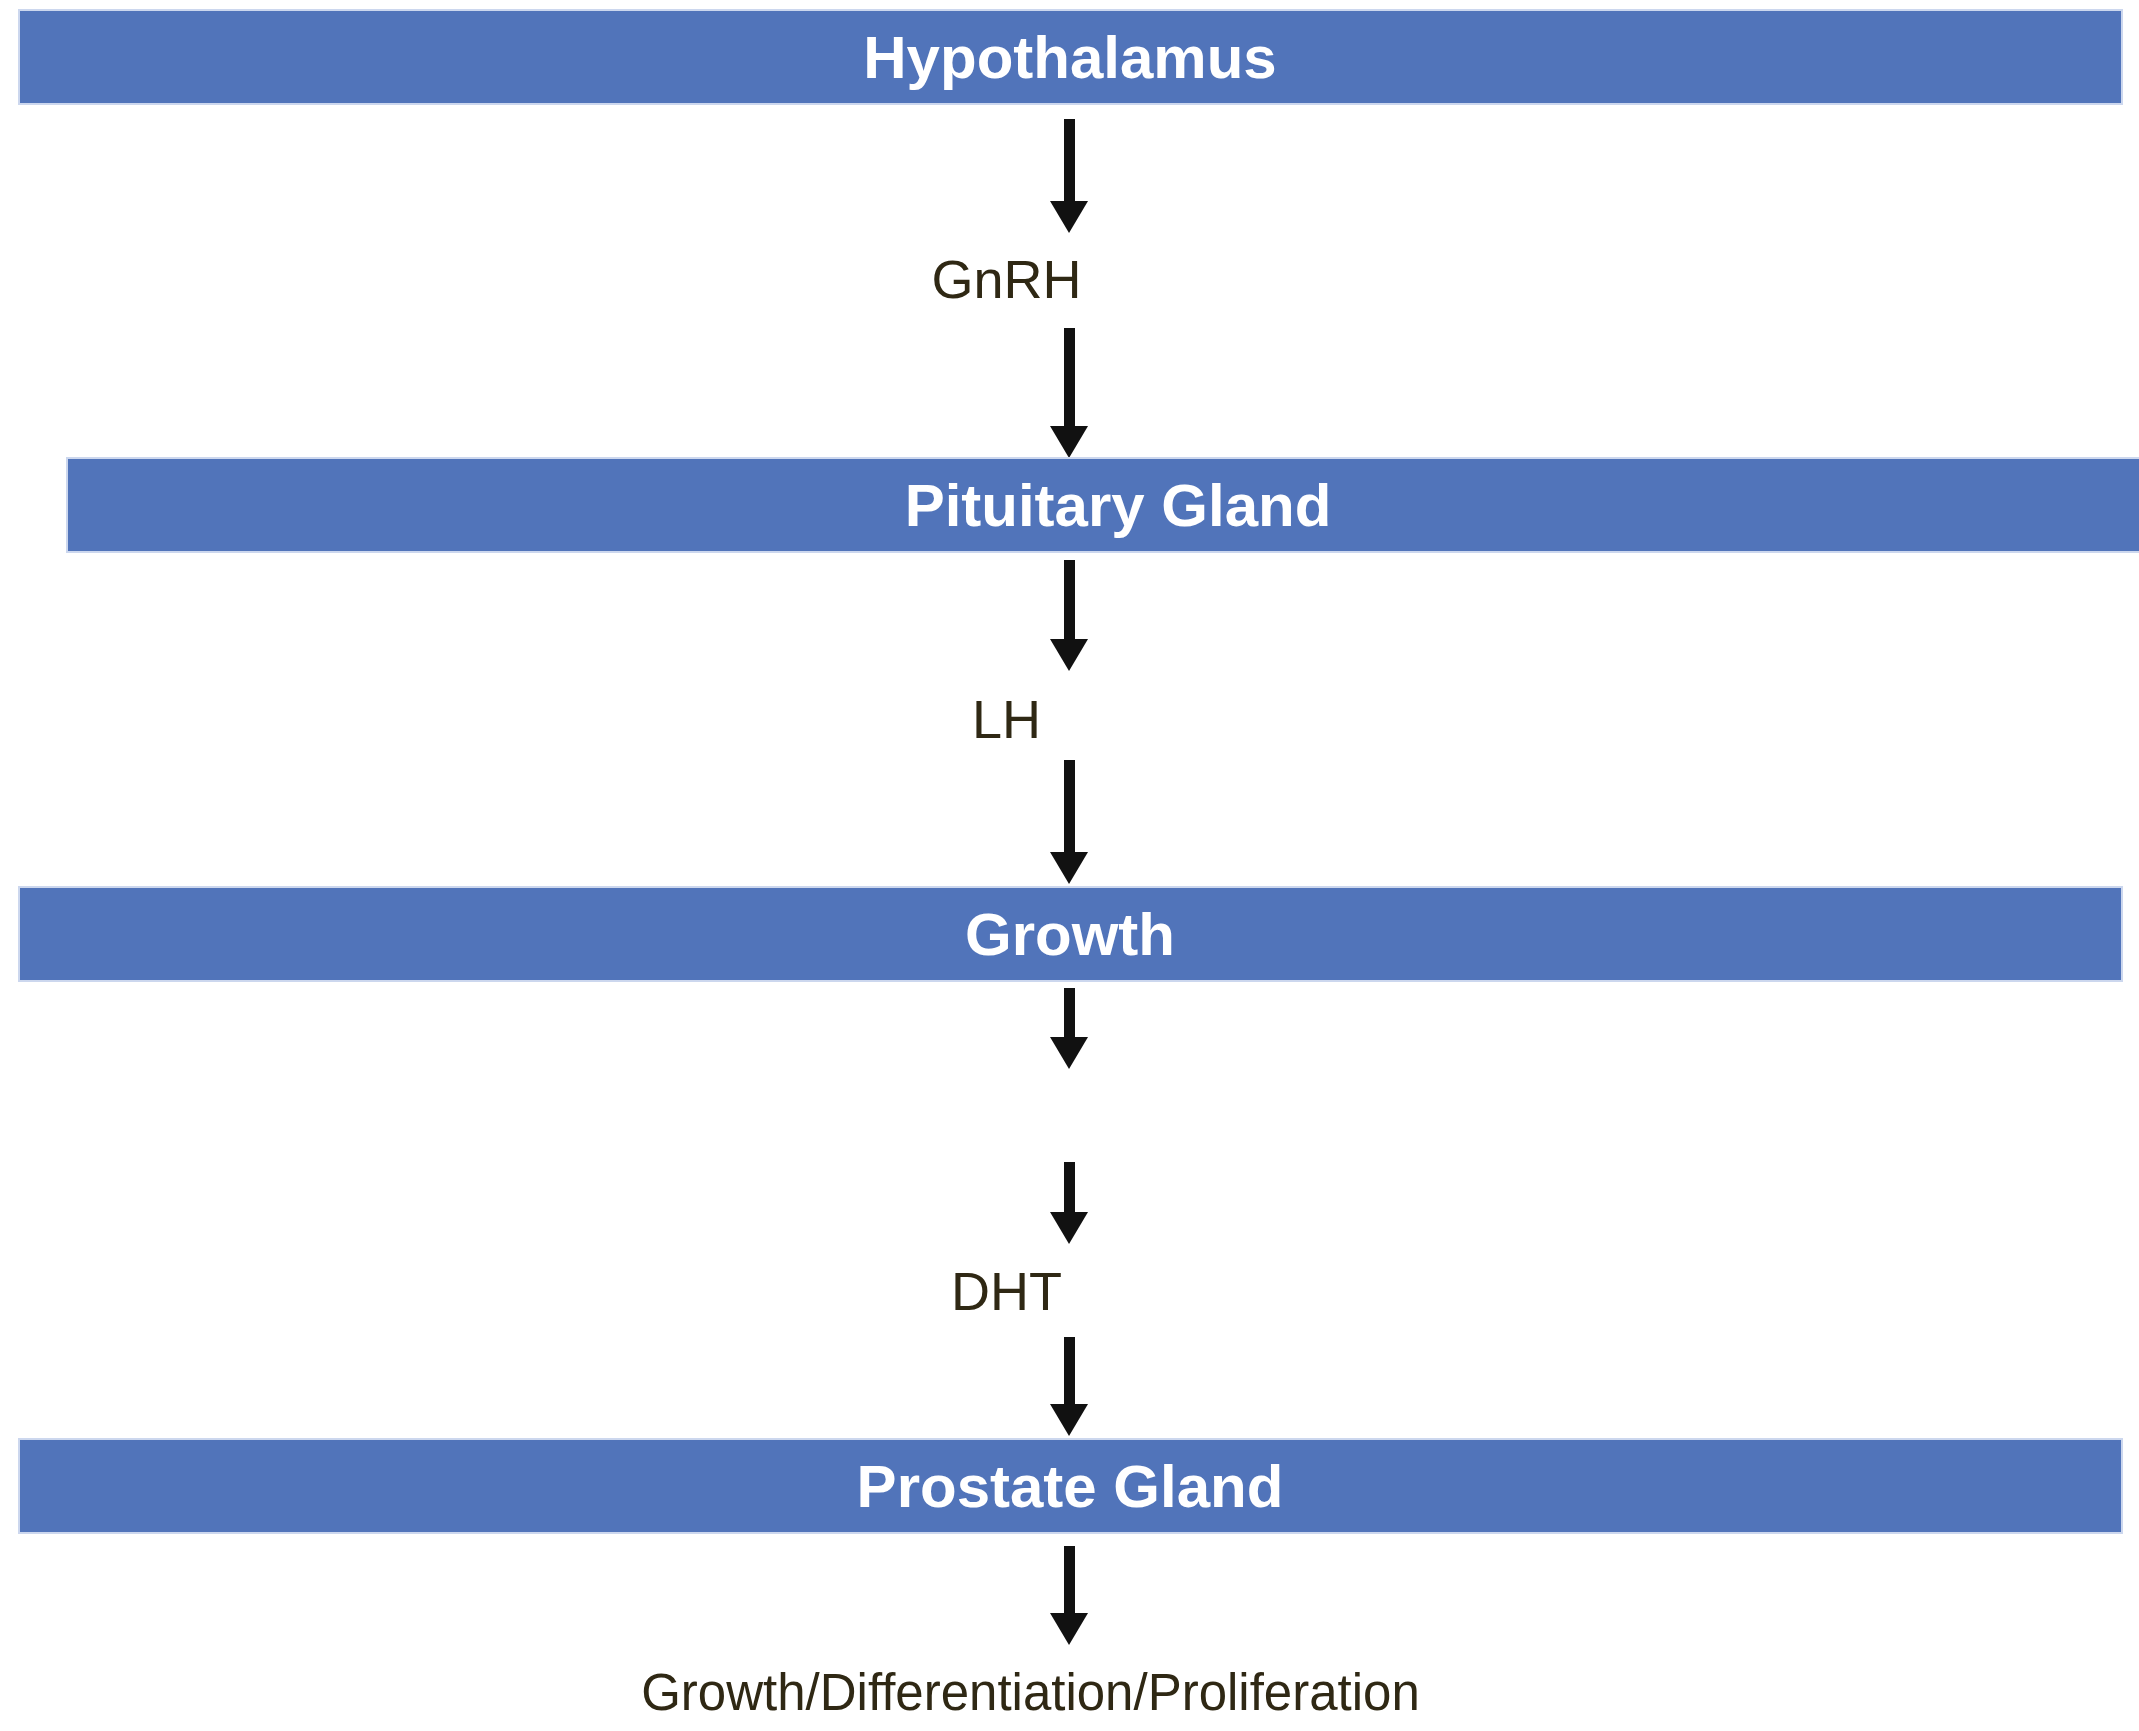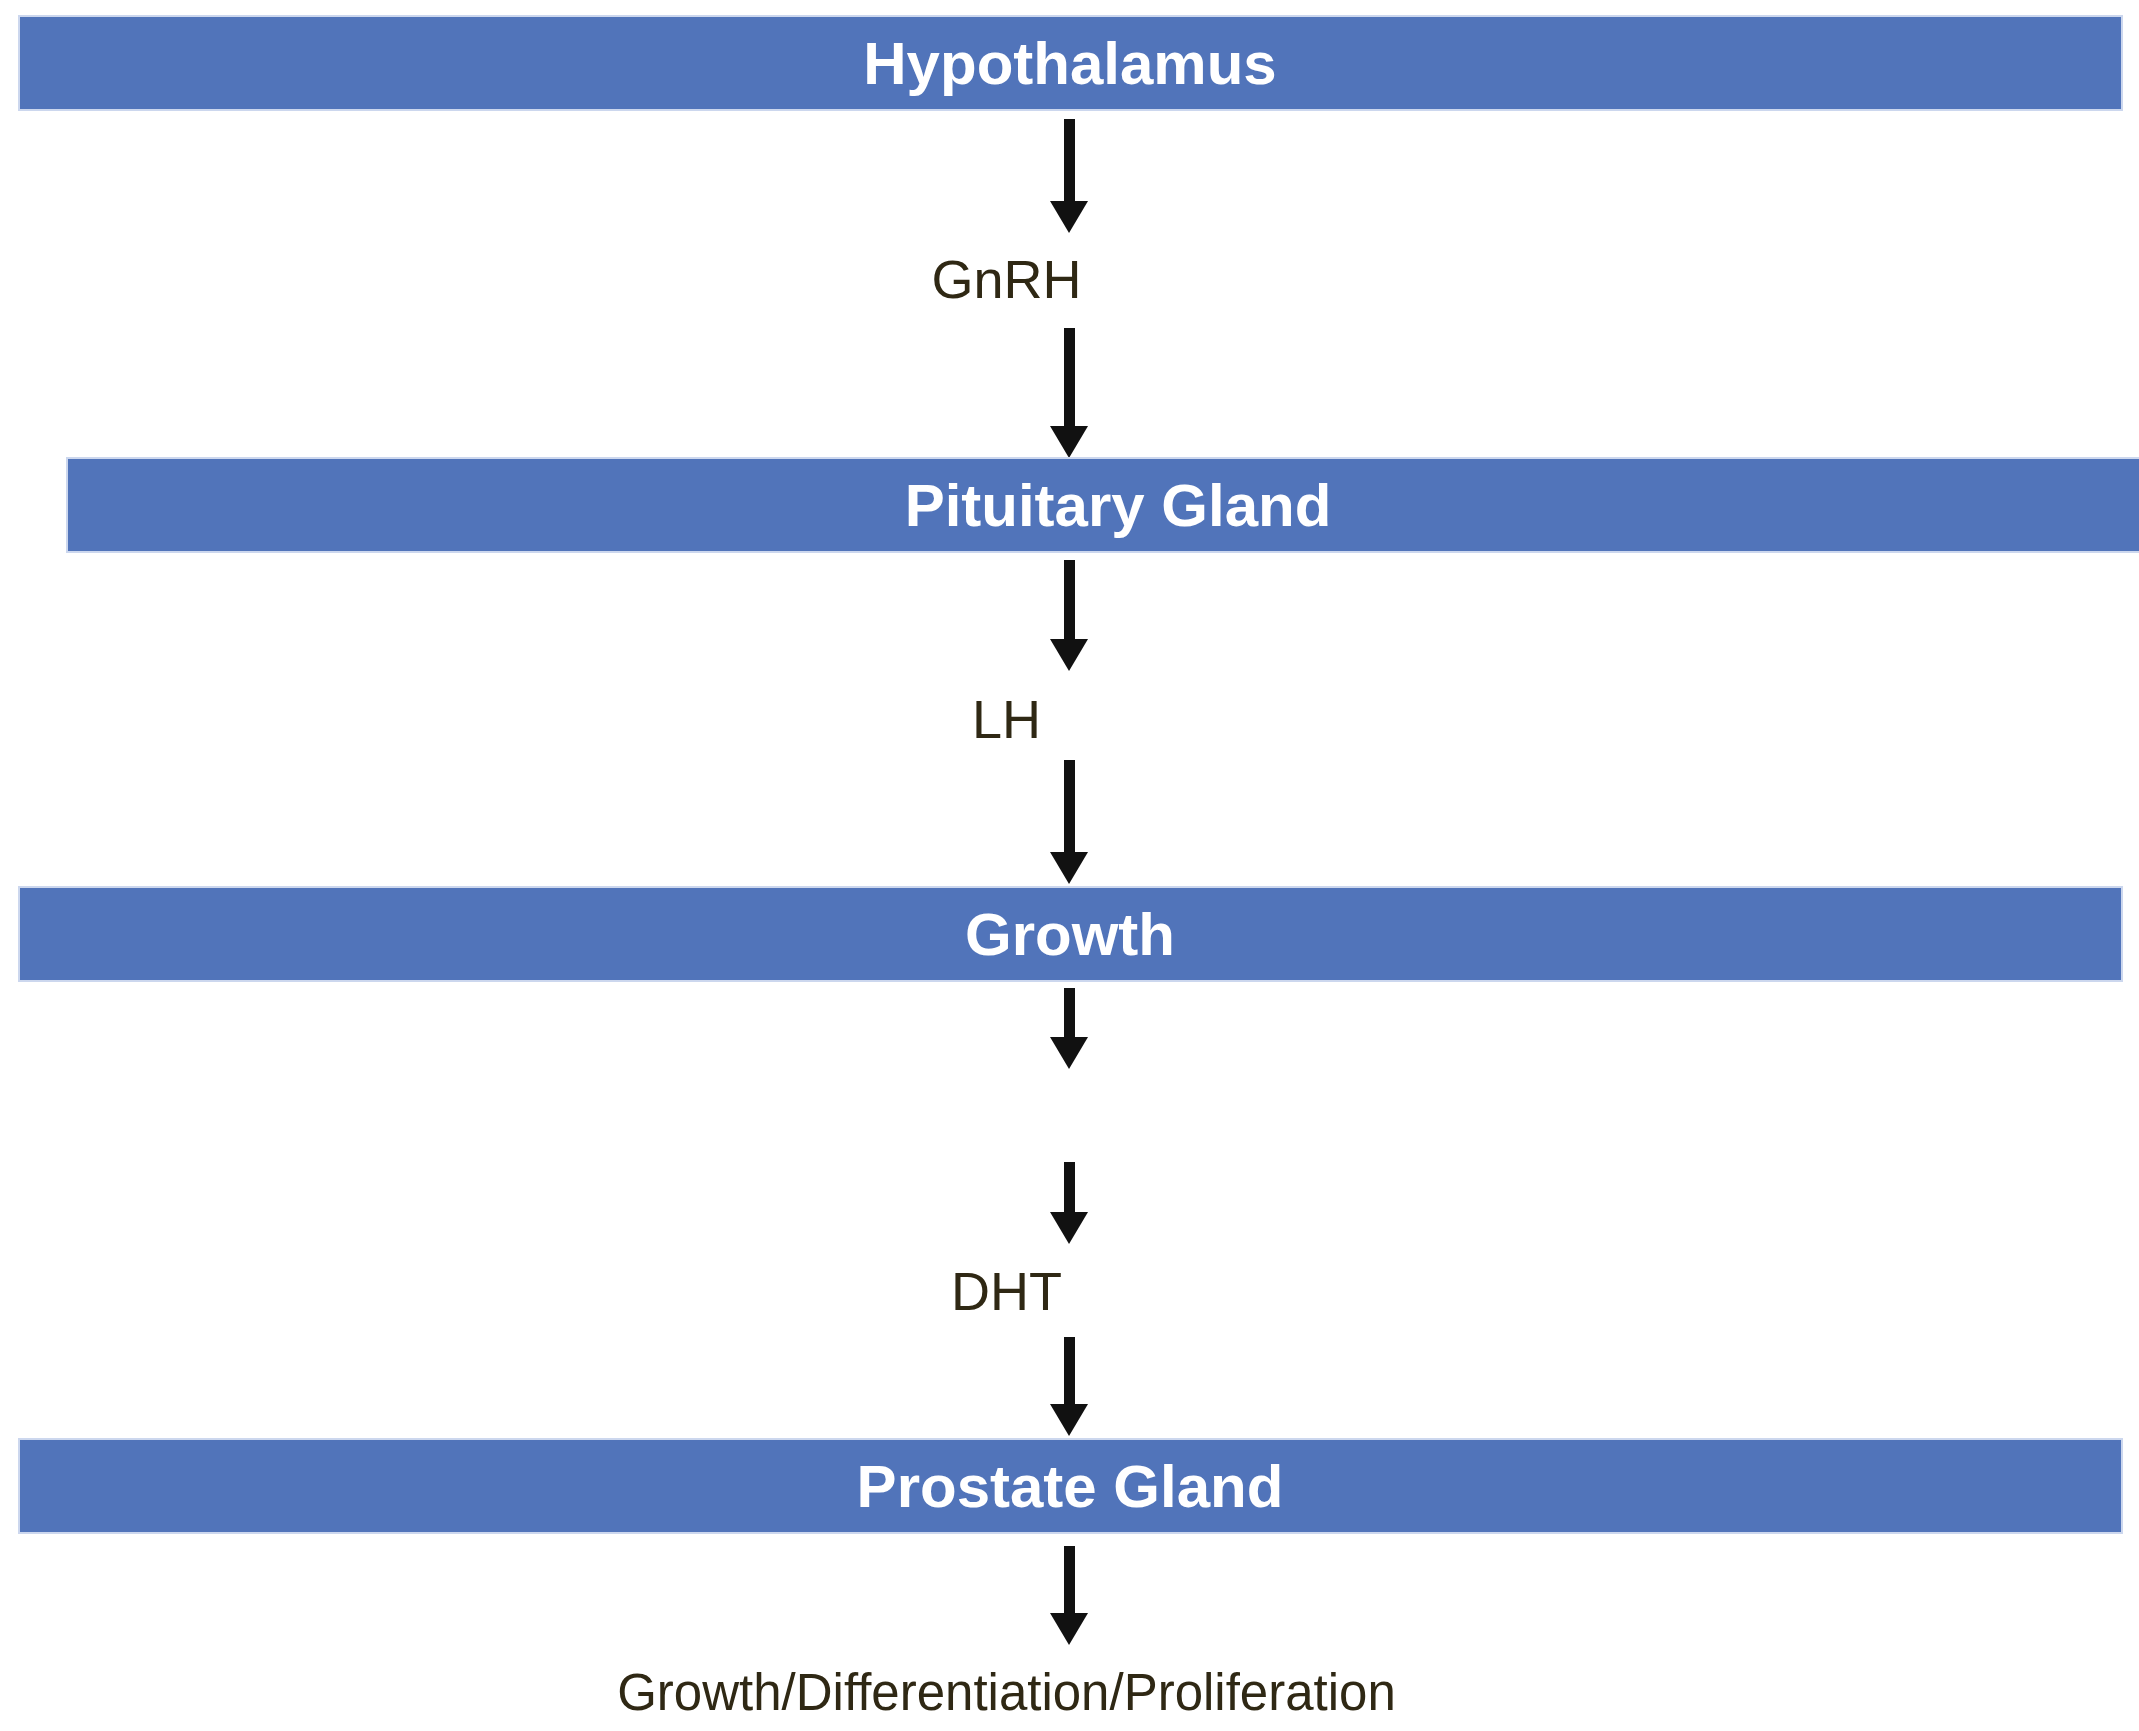--- a/index.html
+++ b/index.html
@@ -97,32 +97,32 @@
   </div>
   <div class="arrow" style="top:1337px; height:99px;">
     <div class="stem"></div>
     <div class="head"></div>
   </div>
   <div class="arrow" style="top:1546px; height:99px;">
     <div class="stem"></div>
     <div class="head"></div>
   </div>
 
-  <div class="banner" style="top:15px;">
+  <div class="banner" style="top:9px;">
     <span>Hypothalamus</span>
   </div>
   <div class="banner" style="top:457px;margin-left:48px;">
     <span>Pituitary Gland</span>
   </div>
   <div class="banner" style="top:886px;">
     <span>Growth</span>
   </div>
   <div class="banner" style="top:1438px;">
     <span>Prostate Gland</span>
   </div>
 
   <div class="flow-label" style="top:246px;">GnRH</div>
   <div class="flow-label" style="top:686px;">LH</div>
   <div class="flow-label" style="top:1258px;">DHT</div>
-  <div class="flow-label outcome" style="top:1659px;">Growth/Differentiation/Proliferation</div>
+  <div class="flow-label outcome" style="top:1659px;padding-left:24px;">Growth/Differentiation/Proliferation</div>
 
 </div>
 
 
 </body></html>

